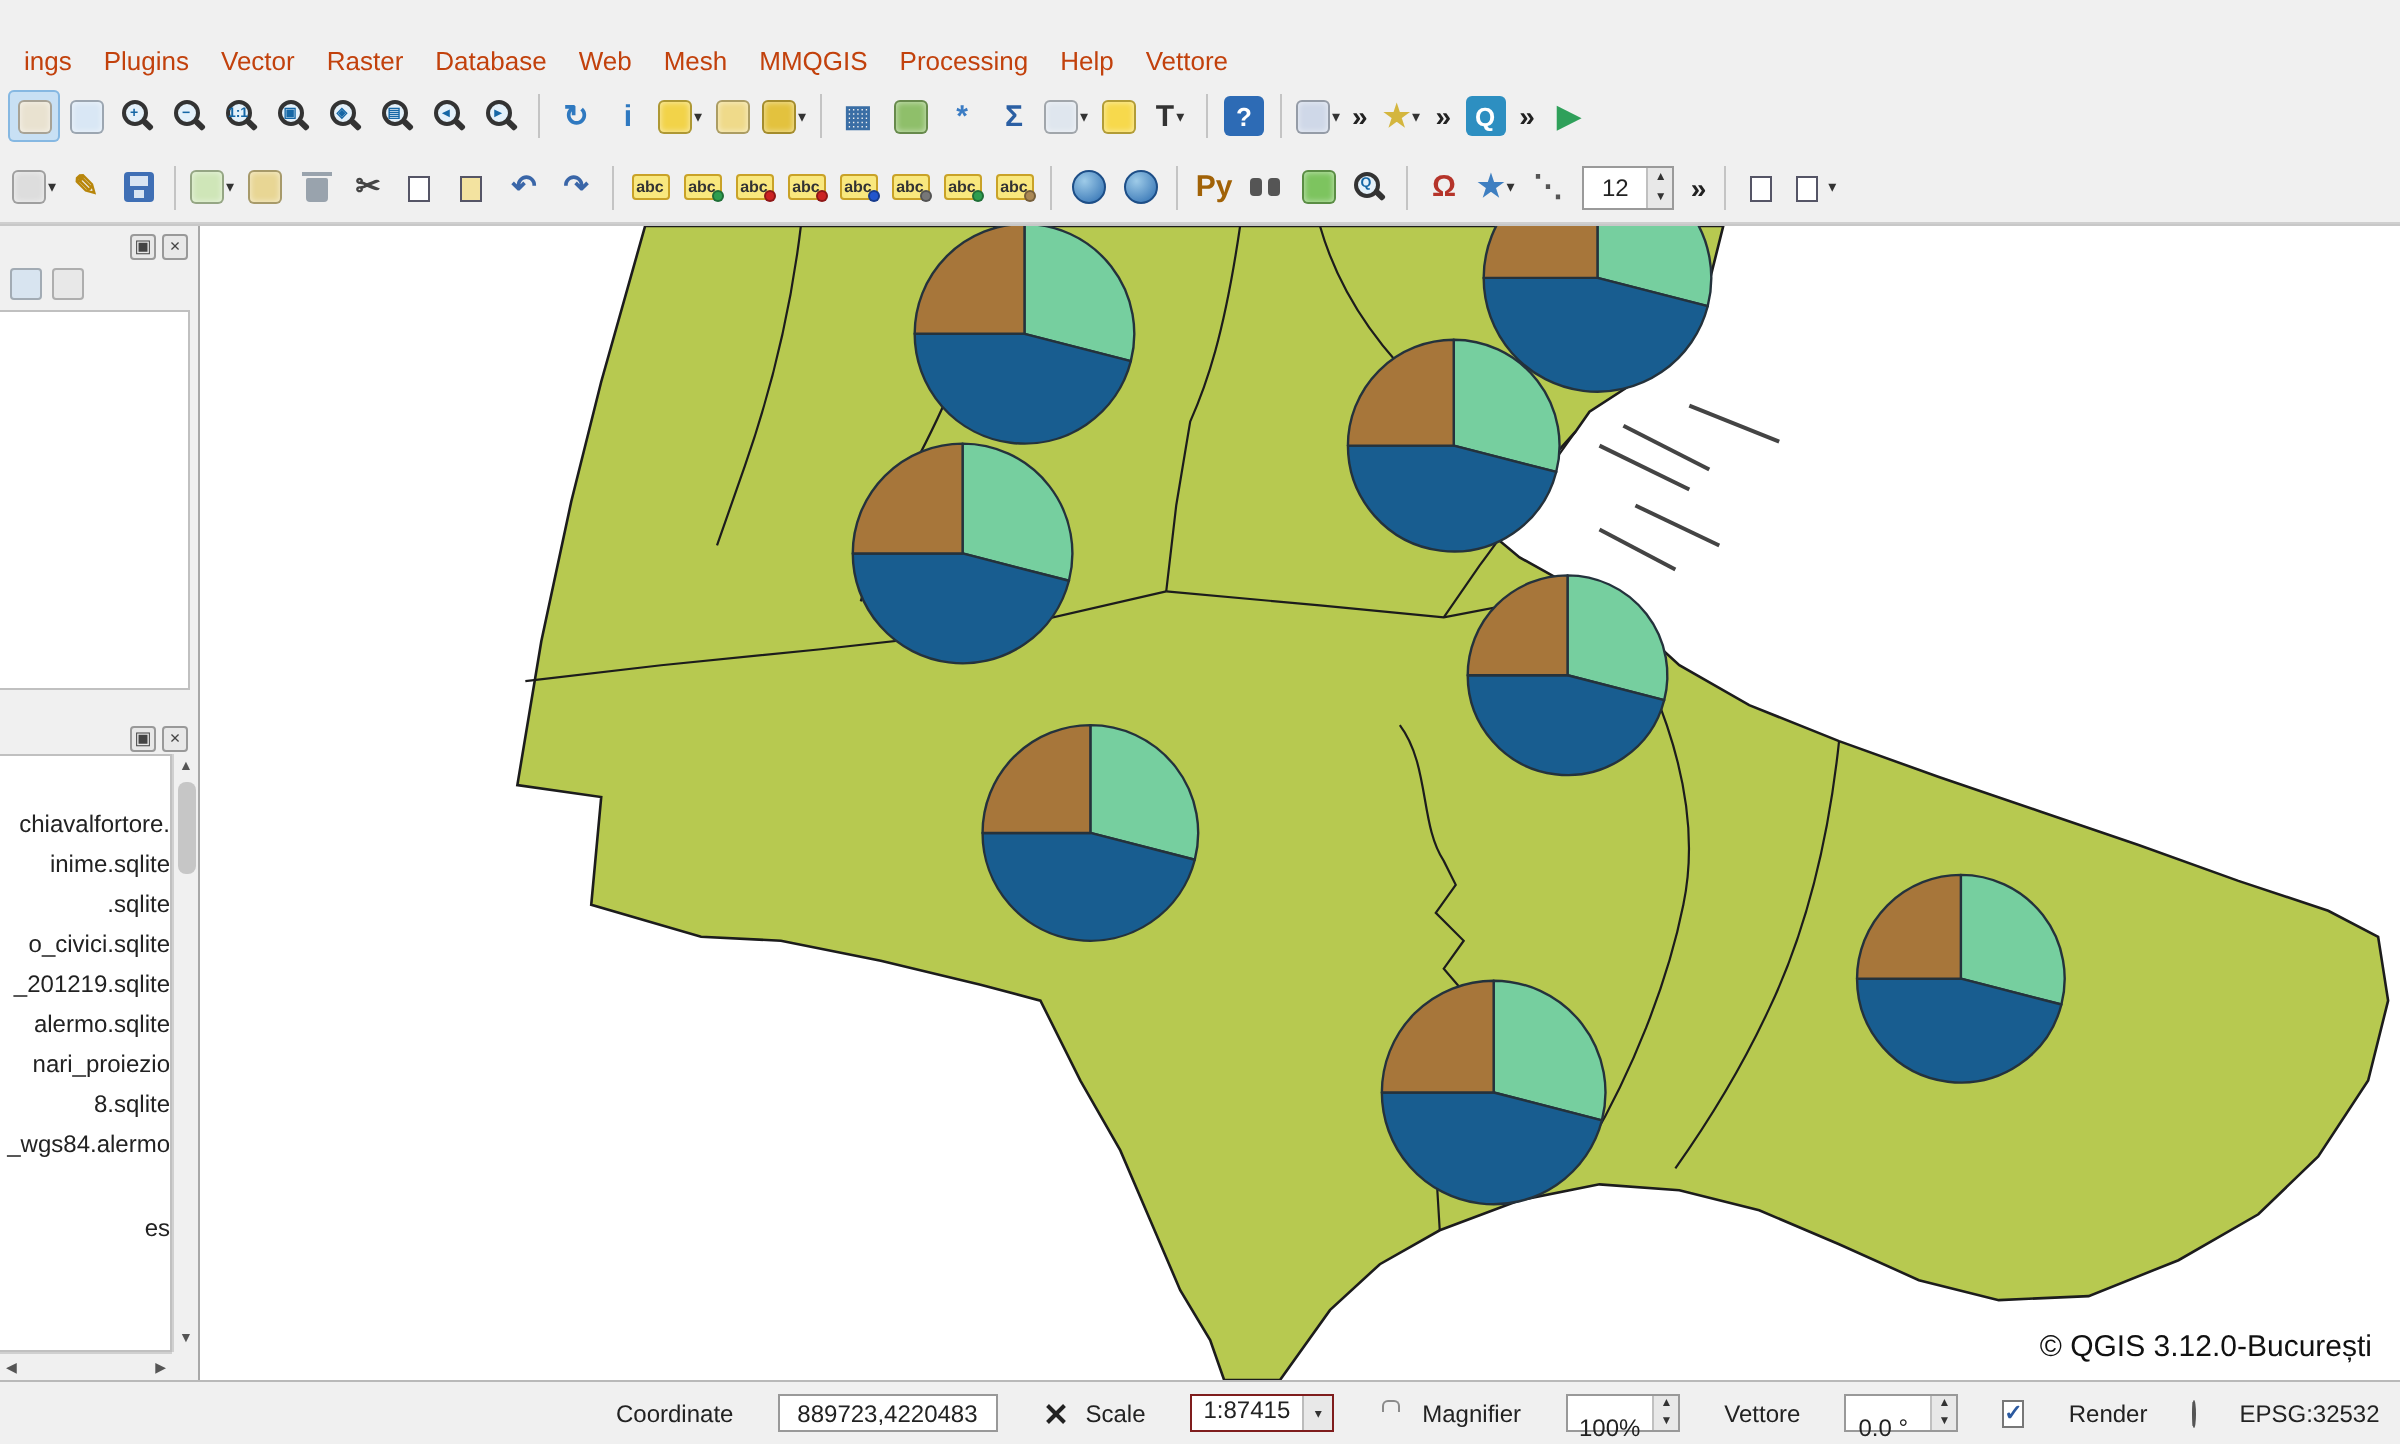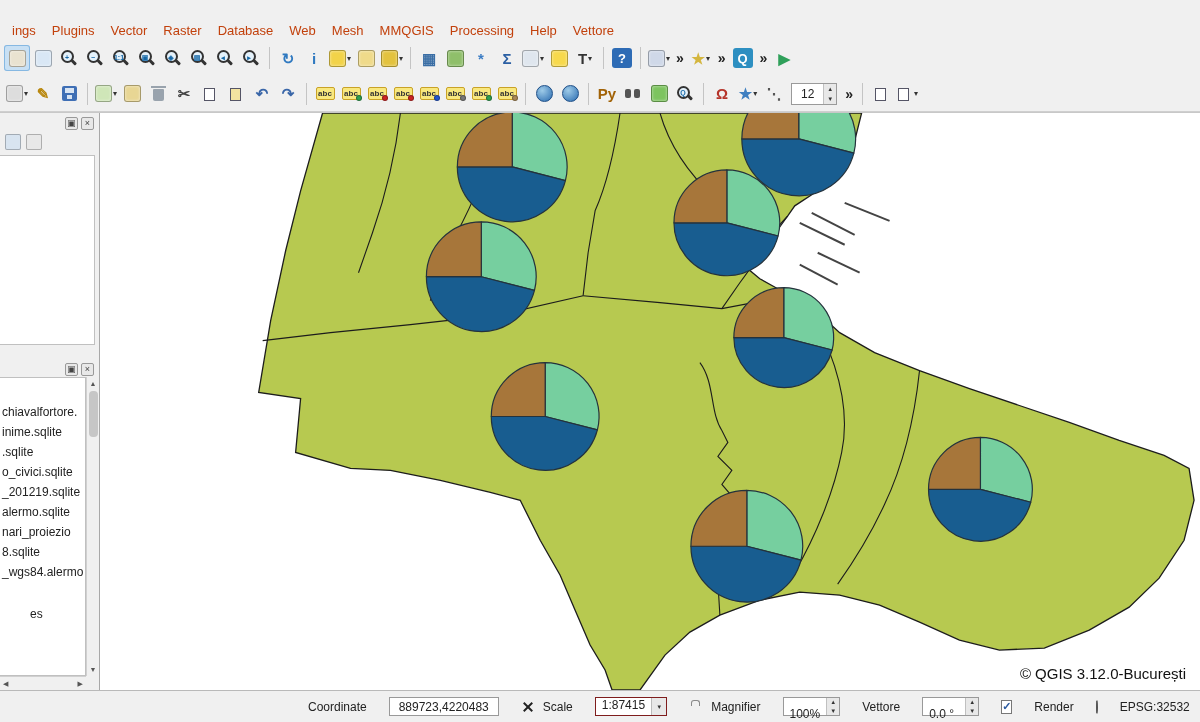--- a/index.html
+++ b/index.html
@@ -44,21 +44,21 @@
   #main { display:flex; height:578px; border-top:1px solid #c8c8c8; }
   #sidebar { width:100px; background:#f0f0f0; border-right:1px solid #a8a8a8; display:flex; flex-direction:column; }
   .panel-header { height:18px; display:flex; justify-content:flex-end; align-items:center; gap:3px; padding:2px 5px 0 0; }
   .panel-btn { width:13px; height:13px; border:1px solid #999; background:#e8e8e8; font-size:9px; line-height:11px; text-align:center; color:#444; border-radius:2px; }
   .browser-tools { height:22px; display:flex; gap:5px; padding:2px 5px; align-items:center; }
   .mini-btn { width:16px; height:16px; border-radius:2px; border:1px solid rgba(0,0,0,.25); }
   #browser-view { height:190px; background:#fff; border:1px solid #c0c0c0; border-left:none; margin:2px 4px 2px 0; }
   .spacer { height:12px; }
   #file-panel { flex:1; position:relative; }
   .file-list { position:absolute; inset:0 13px 14px 0; background:#fff; border:1px solid #c0c0c0; border-left:none; padding:24px 0 0 2px; font-size:12px; color:#222; overflow:hidden; }
-  .file-item { height:20px; line-height:20px; white-space:nowrap; }
+  .file-item { height:20px; line-height:20px; white-space:nowrap;text-align:right; }
   .file-item.gap { margin-top:22px;margin-left:28px; }
   .v-scrollbar { position:absolute; right:0; top:0; bottom:14px; width:13px; background:#f0f0f0; border-left:1px solid #d0d0d0; display:flex; flex-direction:column; align-items:center; }
   .v-scrollbar .sb-arrow { font-size:7px; color:#555; padding:3px 0; }
   .v-scrollbar .sb-thumb { width:9px; height:46px; background:#c6c6c6; border-radius:4px; margin:1px 0; }
   .v-scrollbar .push { flex:1; }
   .h-scrollbar { position:absolute; left:0; right:13px; bottom:0; height:14px; background:#f0f0f0; border-top:1px solid #d0d0d0; display:flex; align-items:center; justify-content:space-between; padding:0 3px; }
   .h-scrollbar .sb-arrow { font-size:7px; color:#555; }
 
   #canvas { flex:1; position:relative; background:#fff; }
   #canvas svg { position:absolute; inset:0; }

